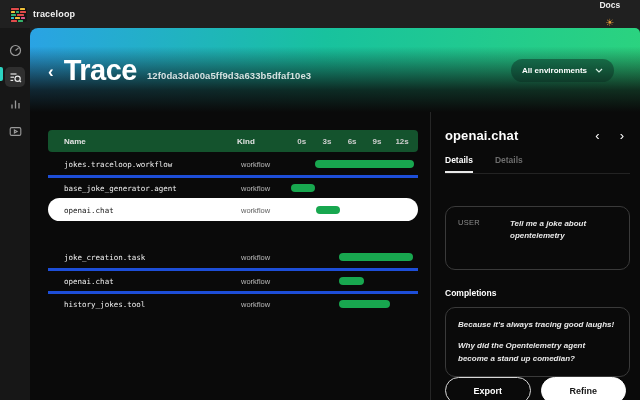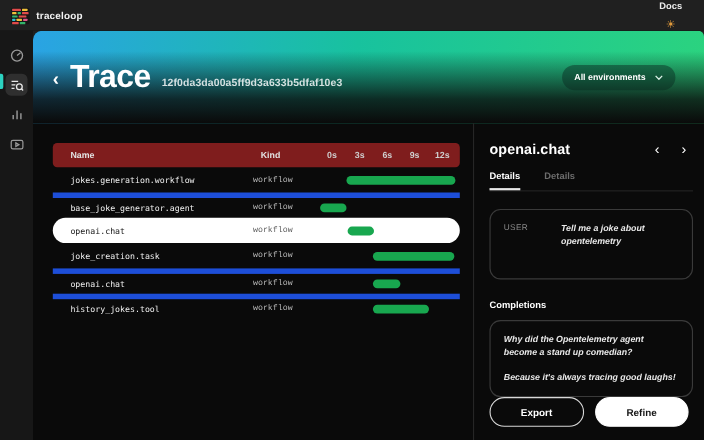--- a/index.html
+++ b/index.html
@@ -50,55 +50,55 @@
   .env-pill { margin-left:auto; background:rgba(8,40,32,.45); border-radius:12px; height:23px;
               display:flex; align-items:center; gap:8px; padding:0 11px; cursor:pointer; }
   .env-pill span { color:#fff; font-size:8px; font-weight:700; }
   .env-pill svg { stroke:#d8efe4; }
 
   
   .cols { flex:1; display:flex; min-height:0; }
 
   
   .trace-table { width:370px; flex:0 0 370px; margin:18px 0 0 18px; }
-  .t-head { position:relative; height:22px; background:#7f1d1d; border-radius:4px;
+  .t-head { position:relative; height:22px; background:#14532d; border-radius:4px;
             font-size:8px; font-weight:700; color:#e3e3e3; }
   .t-head .col-name { position:absolute; left:16px; top:7px; }
   .t-head .col-kind { position:absolute; left:189px; top:7px; }
   .tick { position:absolute; top:7px; transform:translateX(-50%); color:#cicfcf; color:#cfcfcf;
           font-weight:700; }
   .t-row { position:relative; height:23px; cursor:pointer; }
-  .t-row + .t-row { border-top:5px solid #1d4ed8; }
+  .t-row + .t-row { border-top:3px solid #1d4ed8; }
   .t-row .r-name { position:absolute; left:16px; top:50%; transform:translateY(-50%);
                    font-family:"DejaVu Sans Mono", monospace; font-size:7.5px; color:#f0f0f0; }
-  .t-row .r-kind { position:absolute; left:182px; top:50%; transform:translateY(-50%);
-                   font-family:Liberation Mono, monospace; font-size:7.5px; color:#b9b9b9; }
+  .t-row .r-kind { position:absolute; left:193px; top:50%; transform:translateY(-50%);
+                   font-family:Liberation Sans, sans-serif; font-size:7.5px; color:#b9b9b9; }
   .t-row .r-bar { position:absolute; top:50%; transform:translateY(-50%); height:8px;
                   border-radius:4px; background:var(--bar-green,#18a74f); }
   .t-row.selected { background:var(--selected-row,#ffffff); border-radius:12px; border-top:none; }
-  .t-row.selected + .t-row { border-top:none; }
+  .t-row.selected + .t-row { border-top:none;margin-top:24px; }
   .t-row.selected .r-name { color:#141414; }
   .t-row.selected .r-kind { color:#5c5c5c; }
 
   
   .panel { flex:1; margin-left:12px; border-left:1px solid #262626; display:flex;
            flex-direction:column; padding:16px 10px 14px 14px; min-width:0; }
   .p-titlerow { display:flex; align-items:center; }
   .p-title { color:#fff; font-size:13px; font-weight:800; letter-spacing:.1px; }
   .p-nav { margin-left:auto; display:flex; gap:20px; padding-right:6px; }
   .p-chev { color:#fff; font-size:13px; cursor:pointer; line-height:1; }
   .tabs { display:flex; gap:22px; margin-top:12px; border-bottom:1px solid #232323; }
   .tab { font-size:8.5px; font-weight:700; padding-bottom:6px; cursor:pointer; color:#6d6d6d; }
   .tab.active { color:#fff; border-bottom:2px solid #e8e8e8; }
   .msg-card { border:1px solid #3a3a3a; border-radius:10px; padding:11px 12px; display:flex; }
   .msg-card .role { width:52px; flex:0 0 52px; color:#8b8b8b; font-size:7.5px; letter-spacing:.3px; }
   .msg-card .mtext { flex:1; color:#eaeaea; font-size:8px; line-height:1.55; font-weight:600;font-style:italic; }
   .msg-card .mtext p { margin:0 0 9px 0; }
   .msg-card .mtext p:last-child { margin-bottom:0; }
-  .prompts-list { margin-top:16px; }
+  .prompts-list { margin-top:32px; }
   .prompts-list .msg-card { min-height:64px; }
   .comp-label { margin-top:18px; color:#fff; font-size:8.5px; font-weight:700; }
   .completions-list { margin-top:9px; }
   .p-spacer { flex:1; }
   .actions { display:flex; gap:10px; padding-right:4px; }
   .btn { flex:1; height:27px; border-radius:14px; font-size:9px; font-weight:700;
          display:flex; align-items:center; justify-content:center; cursor:pointer;
          font-family:"Liberation Sans", sans-serif; }
   .btn.ghost { background:transparent; border:1px solid #d8d8d8; color:#fff; }
   .btn.solid { background:#fff; border:1px solid #fff; color:#161616; }
@@ -195,21 +195,21 @@
       <div class="cols">
 
         <section class="trace-table">
           <div class="t-head">
             <span class="col-name">Name</span>
             <span class="col-kind">Kind</span>
             <span></span>
           <span class="tick" style="left: 68.6%;">0s</span><span class="tick" style="left: 75.4%;">3s</span><span class="tick" style="left: 82.2%;">6s</span><span class="tick" style="left: 88.9%;">9s</span><span class="tick" style="left: 95.7%;">12s</span></div>
           <div>
               <div class="t-row">
-    <span class="r-name">jokes.generation.workflow</span>
+    <span class="r-name">jokes.traceloop.workflow</span>
     <span class="r-kind">workflow</span>
     <span class="r-bar" style="left: 72.2%; width: 26.8%;"></span>
   </div>
               <div class="t-row">
     <span class="r-name">base_joke_generator.agent</span>
     <span class="r-kind">workflow</span>
     <span class="r-bar" style="left: 65.7%; width: 6.5%;"></span>
   </div>
               <div class="t-row selected">
     <span class="r-name">openai.chat</span>
@@ -251,22 +251,22 @@
     <span class="role">USER</span>
     <div class="mtext">
                   <p>Tell me a joke about opentelemetry</p>
                 </div>
   </div>
             </div>
           <div class="comp-label">Completions</div>
           <div class="completions-list">
               <div class="msg-card">
     <div class="mtext">
+                  <p>Because it's always tracing good laughs!</p>
                   <p>Why did the Opentelemetry agent become a stand up comedian?</p>
-                  <p>Because it's always tracing good laughs!</p>
                 </div>
   </div>
             </div>
           <div class="p-spacer"></div>
           <div class="actions">
             <button class="btn ghost">Export</button>
             <button class="btn solid">Refine</button>
           </div>
         </aside>
       </div>

